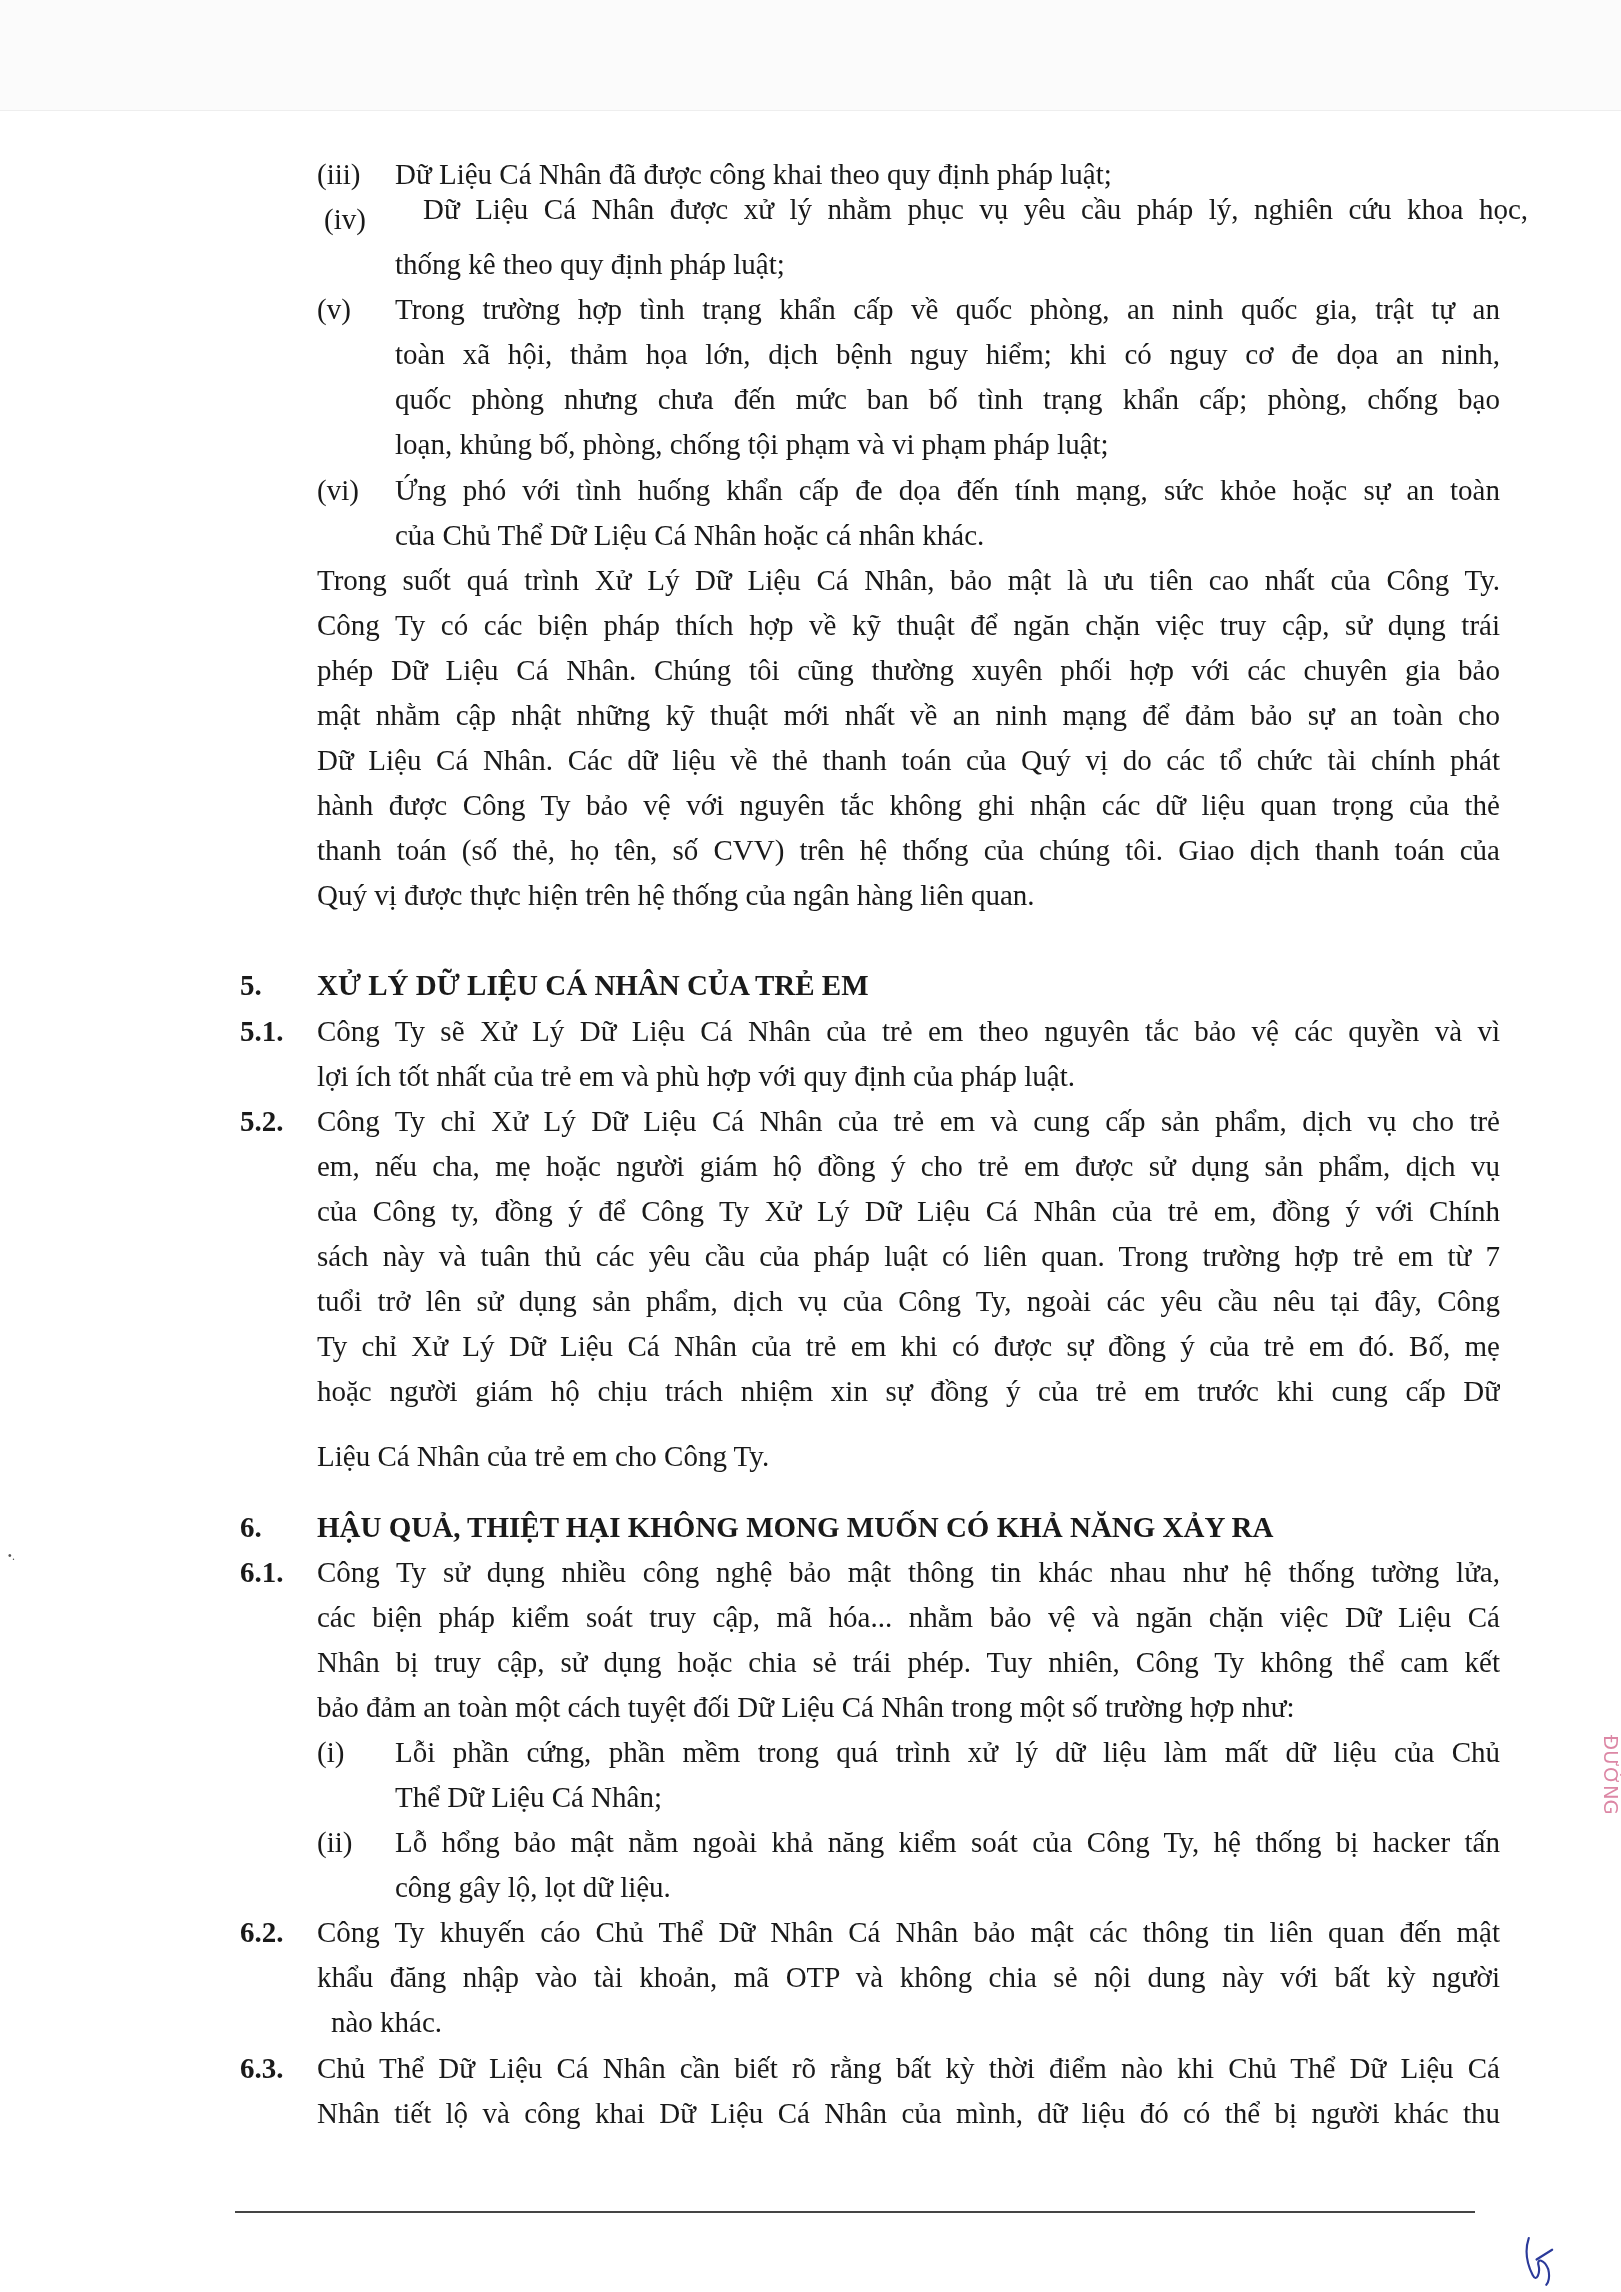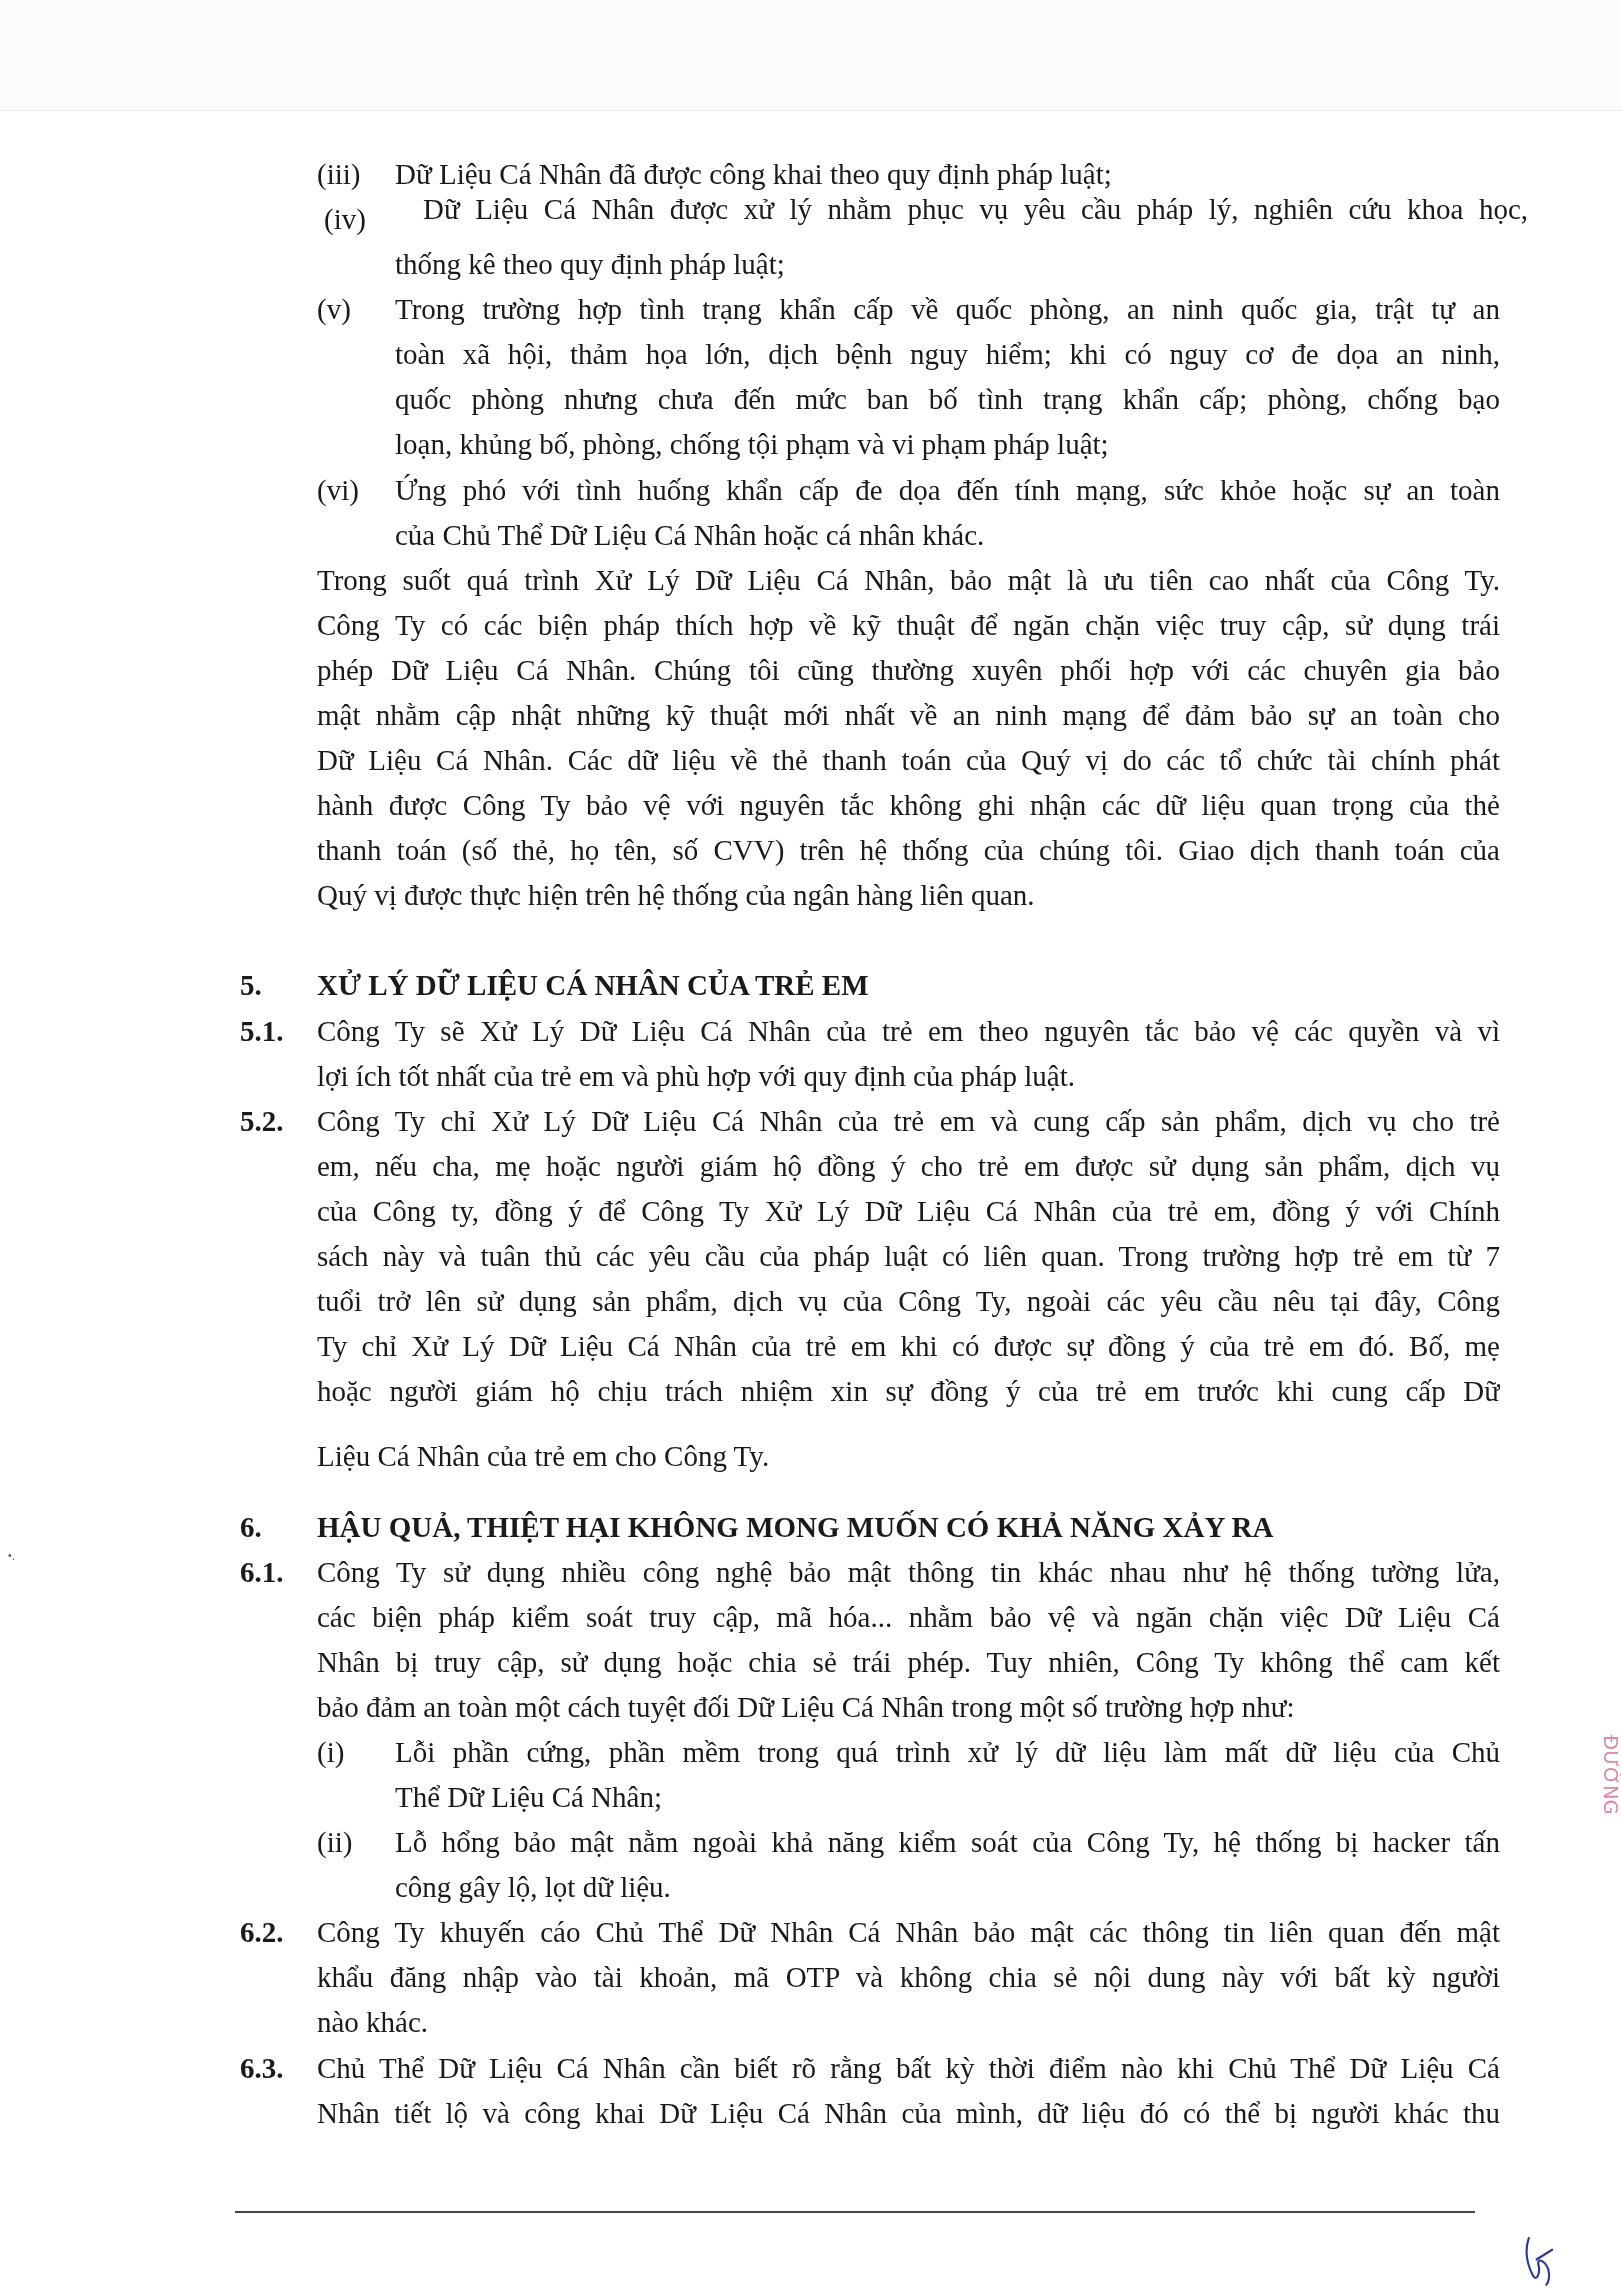--- a/index.html
+++ b/index.html
@@ -68,21 +68,21 @@
     <div class="line" style="left: 317px; top: 1685px;">bảo đảm an toàn một cách tuyệt đối Dữ Liệu Cá Nhân trong một số trường hợp như:</div>
     <div class="line" style="left: 317px; top: 1730px;">(i)</div>
     <div class="line just" style="left: 395px; top: 1730px; width: 1105px; white-space: normal; height: 45px; overflow: hidden;">Lỗi phần cứng, phần mềm trong quá trình xử lý dữ liệu làm mất dữ liệu của Chủ</div>
     <div class="line" style="left: 395px; top: 1775px;">Thể Dữ Liệu Cá Nhân;</div>
     <div class="line" style="left: 317px; top: 1820px;">(ii)</div>
     <div class="line just" style="left: 395px; top: 1820px; width: 1105px; white-space: normal; height: 45px; overflow: hidden;">Lỗ hổng bảo mật nằm ngoài khả năng kiểm soát của Công Ty, hệ thống bị hacker tấn</div>
     <div class="line" style="left: 395px; top: 1865px;">công gây lộ, lọt dữ liệu.</div>
     <div class="line bold" style="left: 240px; top: 1910px;">6.2.</div>
     <div class="line just" style="left: 317px; top: 1910px; width: 1183px; white-space: normal; height: 45px; overflow: hidden;">Công Ty khuyến cáo Chủ Thể Dữ Nhân Cá Nhân bảo mật các thông tin liên quan đến mật</div>
     <div class="line just" style="left: 317px; top: 1955px; width: 1183px; white-space: normal; height: 45px; overflow: hidden;">khẩu đăng nhập vào tài khoản, mã OTP và không chia sẻ nội dung này với bất kỳ người</div>
-    <div class="line" style="left: 317px; top: 2000px;">nào khác.</div>
+    <div class="line" style="left: 331px; top: 2000px;">nào khác.</div>
     <div class="line bold" style="left: 240px; top: 2046px;">6.3.</div>
     <div class="line just" style="left: 317px; top: 2046px; width: 1183px; white-space: normal; height: 45px; overflow: hidden;">Chủ Thể Dữ Liệu Cá Nhân cần biết rõ rằng bất kỳ thời điểm nào khi Chủ Thể Dữ Liệu Cá</div>
     <div class="line just" style="left: 317px; top: 2091px; width: 1183px; white-space: normal; height: 45px; overflow: hidden;">Nhân tiết lộ và công khai Dữ Liệu Cá Nhân của mình, dữ liệu đó có thể bị người khác thu</div>
   </div>
 
 <div class="footer-rule"></div>
 
 <div class="stamp">ĐƯỜNG</div>
 
 <div class="margin-dots">•.</div>

